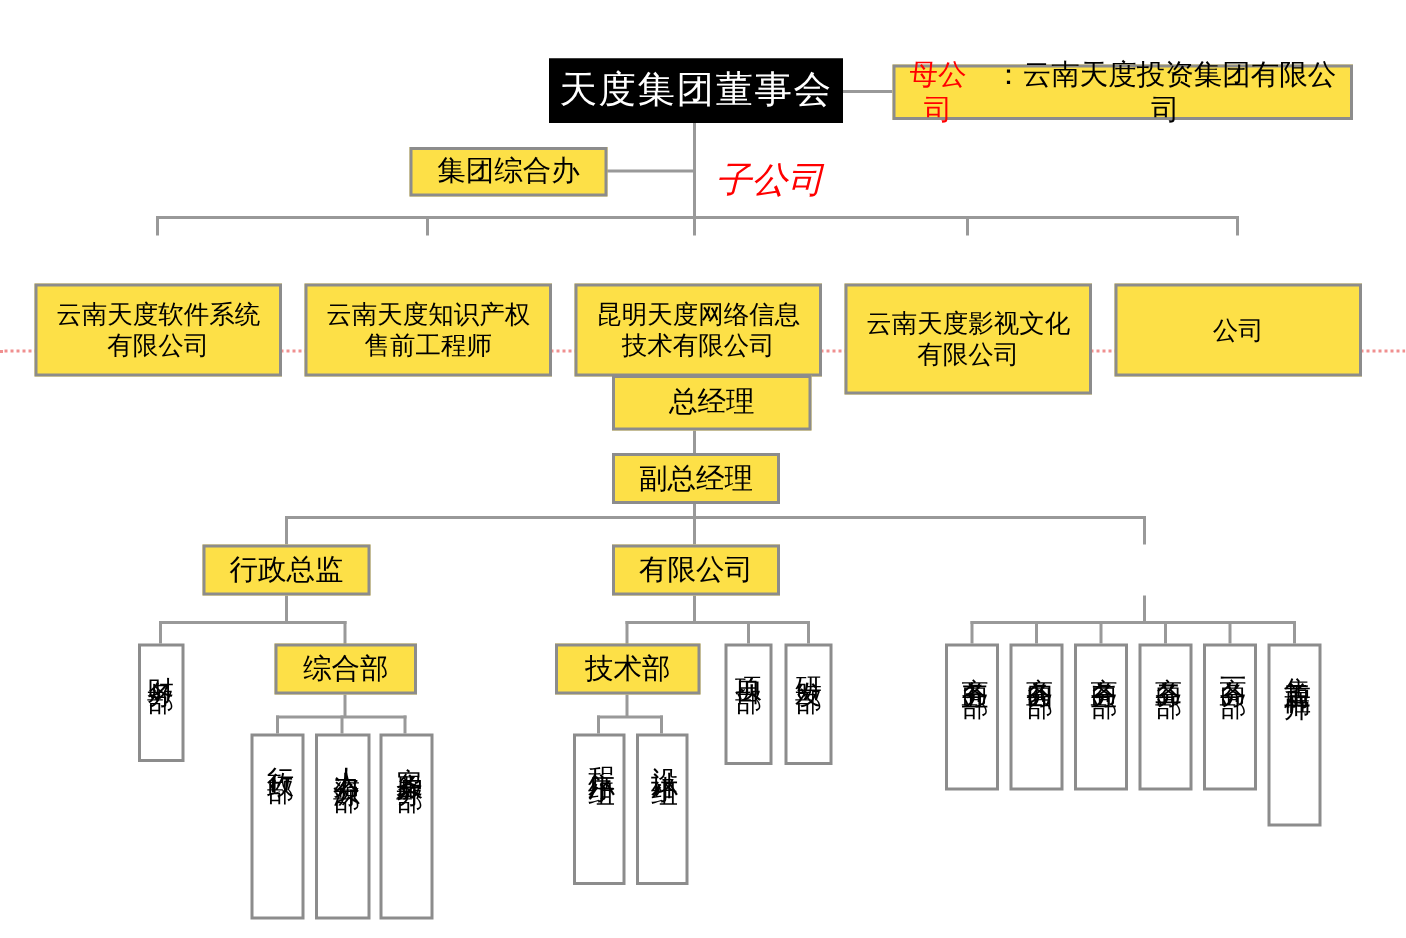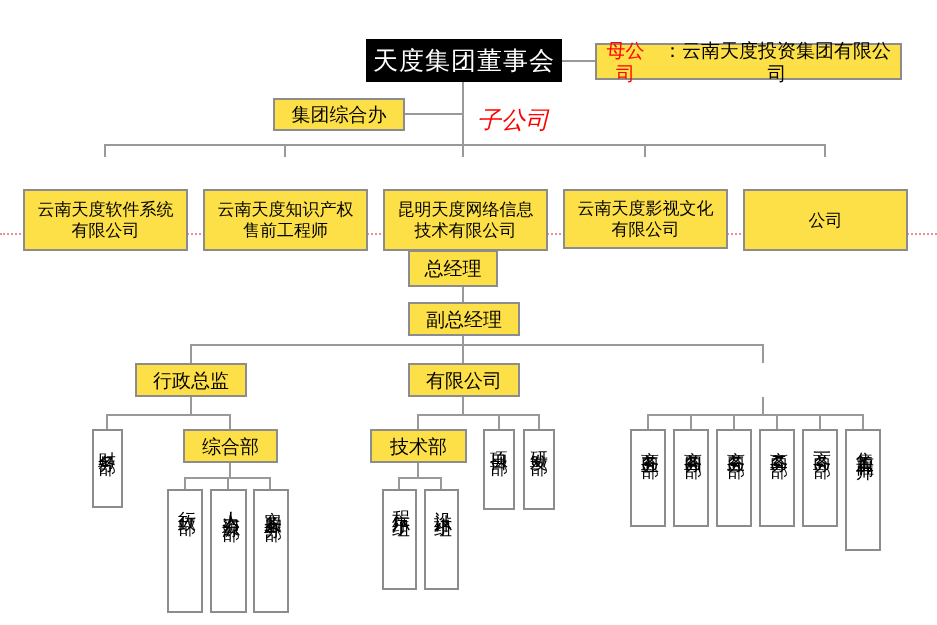--- a/index.html
+++ b/index.html
@@ -120,29 +120,29 @@
     <div>有限公司</div>
   </div>
   <div class="box company" style="left:203px;top:155px;width:165px;height:62px;">
     <div>云南天度知识产权</div>
     <div>售前工程师</div>
   </div>
   <div class="box company" style="left:383px;top:155px;width:165px;height:62px;">
     <div>昆明天度网络信息</div>
     <div>技术有限公司</div>
   </div>
-  <div class="box company" style="left:563px;top:155px;width:165px;height:60px;">
+  <div class="box company" style="left:563px;top:155px;width:165px;height:74px;">
     <div>云南天度影视文化</div>
     <div>有限公司</div>
   </div>
   <div class="box company" style="left:743px;top:155px;width:165px;height:62px;">
     <div>公司</div>
   </div>
 
-  <div class="box" style="left:408px;top:250px;width:90px;height:37px;">
+  <div class="box" style="left:408px;top:250px;width:133px;height:37px;">
     <span>总经理</span>
   </div>
   <div class="box" style="left:408px;top:302px;width:112px;height:34px;">
     <span>副总经理</span>
   </div>
 
   <div class="box" style="left:135px;top:363px;width:112px;height:34px;">
     <span>行政总监</span>
   </div>
   <div class="box" style="left:408px;top:363px;width:112px;height:34px;">

